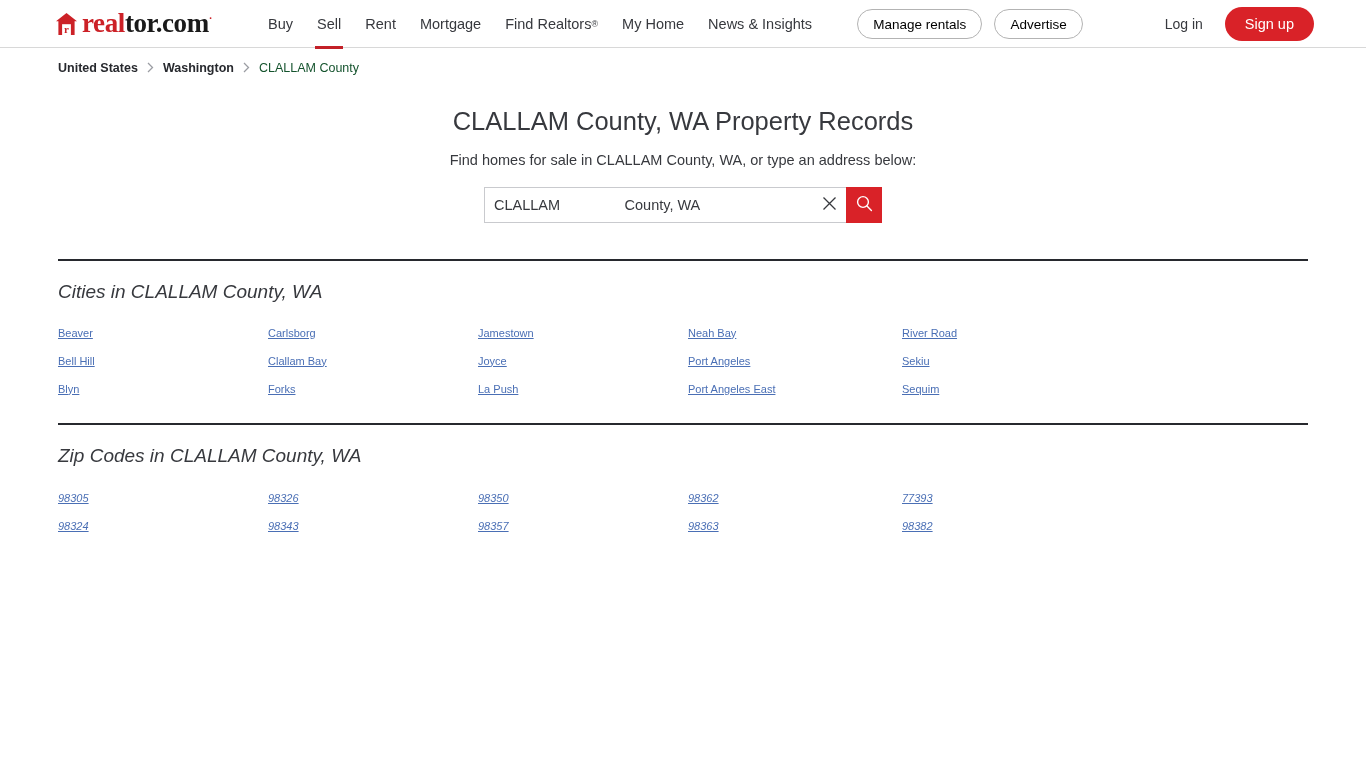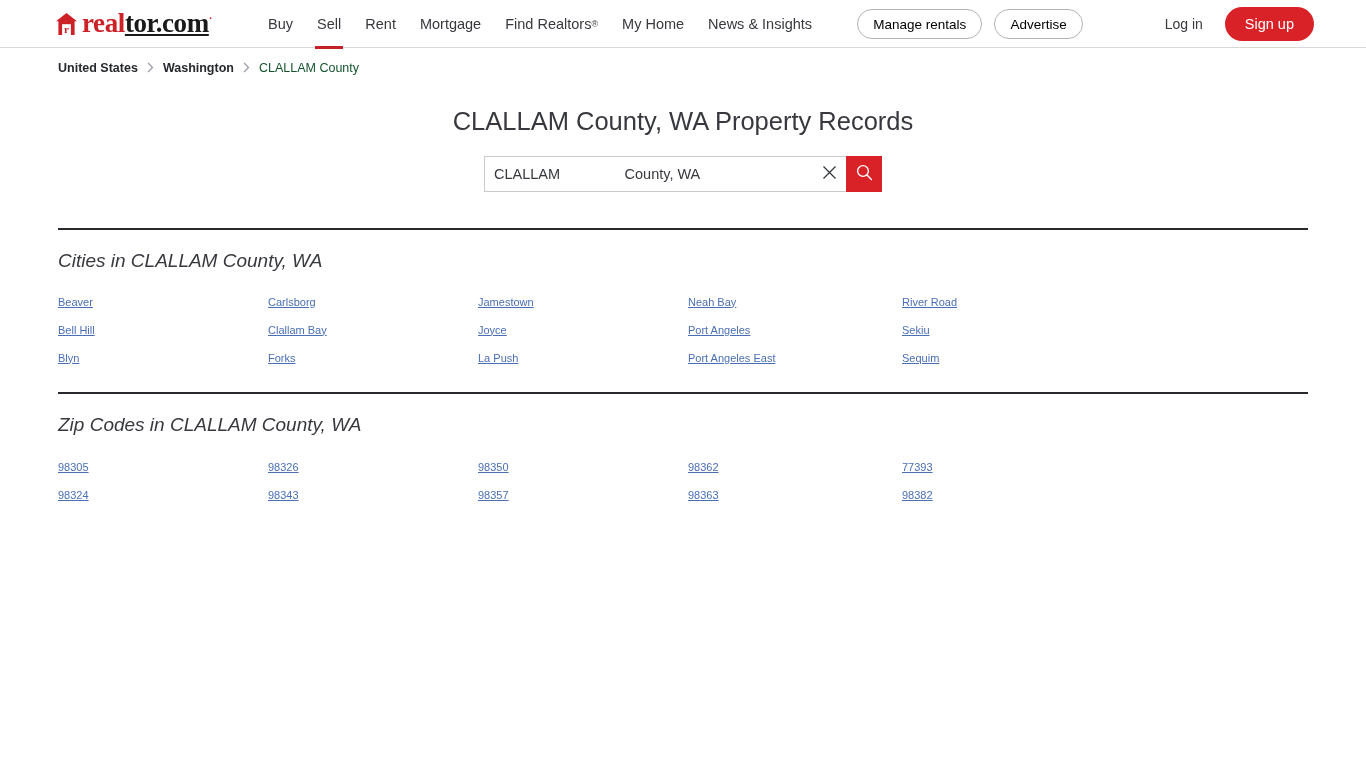--- a/index.html
+++ b/index.html
@@ -30,21 +30,21 @@
   .logo-house { width: 21px; height: 22px; margin-right: 5px; display:block; }
   .logo-text {
     font-family: "Liberation Serif", serif;
     font-size: 27px;
     font-weight: 700;
     letter-spacing: -0.4px;
     line-height: 1;
     white-space: nowrap;
   }
   .logo-text .red { color: #cc2127; }
-  .logo-text .blk { color: #1a1a1a; text-decoration: underline; }
+  .logo-text .blk { color: #1a1a1a; }
   .logo-reg {
     font-size: 11px;
     color: #cc2127;
     vertical-align: super;
     font-family: "Liberation Serif", serif;
   }
 
   .mainnav {
     display: flex;
     align-items: flex-end;
@@ -236,21 +236,21 @@
     padding-top: 16px;
   }
   .link-grid a {
     font-size: 11px;
     color: #4a6fb5;
     text-decoration: underline;
     line-height: 28px;
     width: max-content;
     cursor: pointer;
   }
-  .zip-grid { padding-top: 17px; }
+  .zip-grid { padding-top: 17px; font-style: italic; }
   .zip-grid a { line-height: 28px; }
   .cities-block { padding-bottom: 9px; }
   .zip-block { padding-bottom: 9px; }
 </style>
 </head>
 <body>
 
 <div class="header">
 
   <a class="logo-wrap" href="#">
@@ -308,20 +308,21 @@
   <span class="crumb-sep">
     <svg width="7" height="11" viewBox="0 0 7 11" xmlns="http://www.w3.org/2000/svg">
         <path d="M1 1 L5.5 5.5 L1 10" stroke="#9b9da3" stroke-width="1.3" fill="none"></path>
       </svg>
   </span>
   <span class="crumb last">CLALLAM County</span>
 </div>
 
 <div class="hero">
   <h1 class="page-title">CLALLAM County, WA Property Records</h1>
+  <p class="page-sub">Find homes for sale in CLALLAM County, WA, or type an address below:</p>
 
   <div class="search-wrap">
     <div class="search-box">
       <input class="search-input" type="text" value="CLALLAM                County, WA" placeholder="Address, School, City, Zip or Neighborhood" style="">
       <button class="clear-btn">
         <span>
           <svg width="15" height="15" viewBox="0 0 15 15" xmlns="http://www.w3.org/2000/svg">
             <path d="M1.5 1.5 L13.5 13.5 M13.5 1.5 L1.5 13.5" stroke="#37393e" stroke-width="1.3" fill="none"></path>
           </svg>
         </span>

